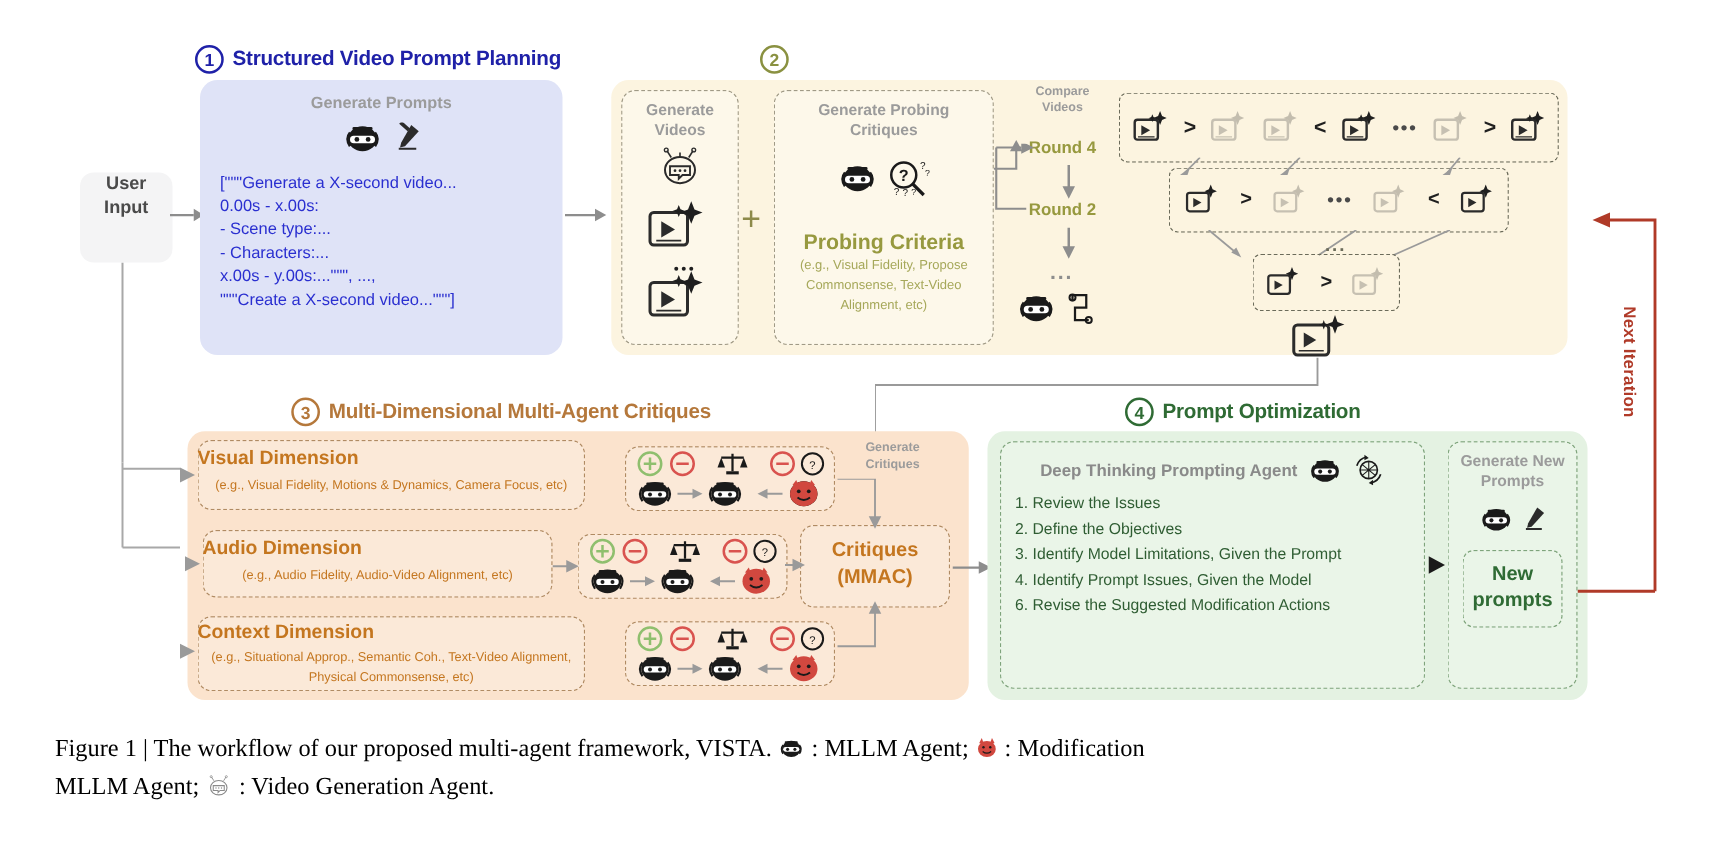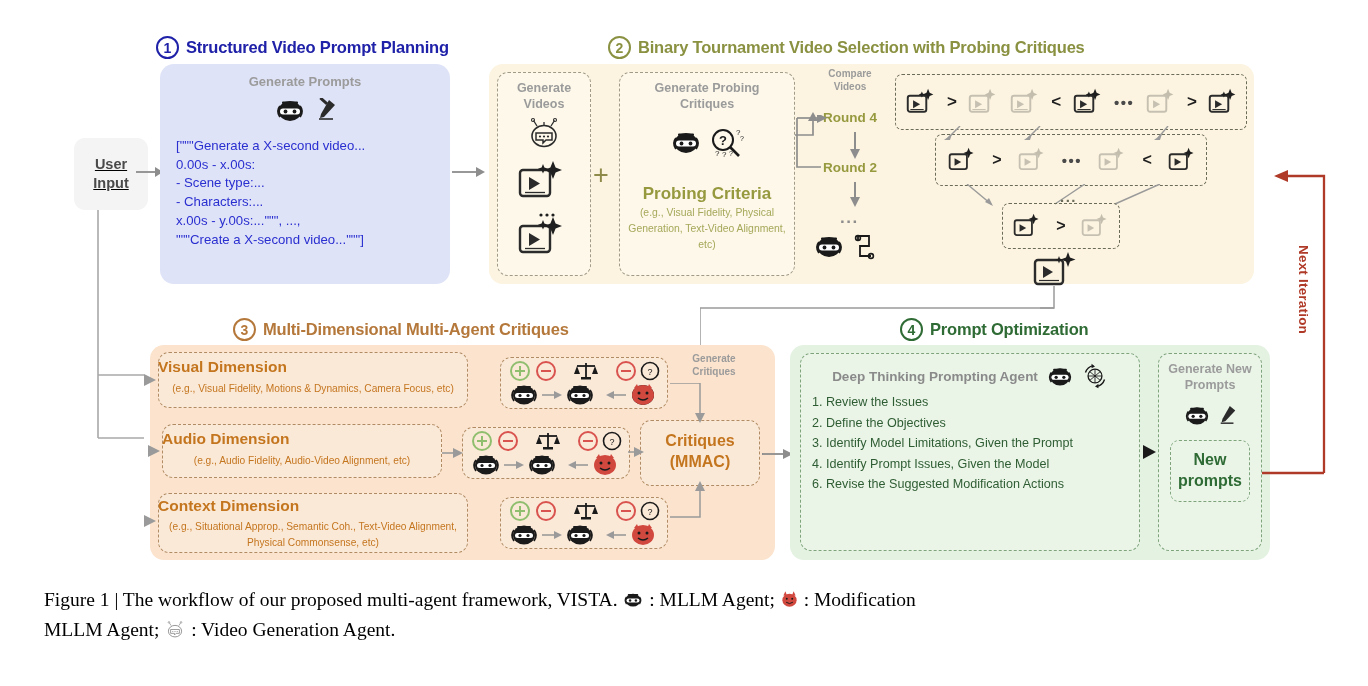--- a/index.html
+++ b/index.html
@@ -68,24 +68,23 @@
 </head>
 <body>
 
 <div class="abs sec-head" style="left:156px; top:36px; color:#1f21a8;">
   <span class="sec-num">1</span>
   <span class="sec-title">Structured Video Prompt Planning</span>
 </div>
 
 <div class="abs sec-head" style="left:608px; top:36px; color:#8a9141;">
   <span class="sec-num">2</span>
-  <span class="sec-title">Binary Tournament Video Selection with Probing Critiques</span>
-</div>
-
-<div class="abs" style="left:74px; top:138px; width:74px; height:72px; background:#f4f4f5; border-radius:11px; display:flex; align-items:center; justify-content:center;text-decoration:underline;">
+</div>
+
+<div class="abs" style="left:64px; top:138px; width:74px; height:72px; background:#f4f4f5; border-radius:11px; display:flex; justify-content:center;">
   <span style="font-size:14.5px; font-weight:600; color:#4a4a4a; text-align:center; white-space:pre-line; line-height:1.3;">User
 Input</span>
 </div>
 
 <svg class="abs" style="left:136px; top:163px;" width="28" height="18">
   <line x1="0" y1="9" x2="19" y2="9" stroke="#8d8d8d" stroke-width="1.8"></line>
   <polygon points="19,4 27,9 19,14" class="arrow-gray"></polygon>
 </svg>
 
 <svg class="abs" style="left:92px; top:210px;" width="130" height="250">
@@ -182,21 +181,21 @@
     <line x1="21" y1="21" x2="30" y2="30" stroke="#1a1a1a" stroke-width="2.6"></line>
     <text x="14" y="19" font-size="13" font-weight="700" text-anchor="middle" fill="#1a1a1a" font-family="Liberation Sans, sans-serif">?</text>
     <text x="27" y="9" font-size="8" fill="#1a1a1a" font-family="Liberation Sans, sans-serif">?</text>
     <text x="31" y="15" font-size="7" fill="#1a1a1a" font-family="Liberation Sans, sans-serif">?</text>
     <text x="6" y="30" font-size="8" fill="#1a1a1a" font-family="Liberation Sans, sans-serif">?</text>
     <text x="13" y="31" font-size="8" fill="#1a1a1a" font-family="Liberation Sans, sans-serif">?</text>
     <text x="20" y="30" font-size="7" fill="#1a1a1a" font-family="Liberation Sans, sans-serif">?</text>
   </svg>
 </div>
 <div class="abs crit-title" style="left:619px; top:184px; width:176px; color:#97993f;">Probing Criteria</div>
-<div class="abs crit-sub" style="left:628px; top:205px; width:158px; color:#a6a85a;">(e.g., Visual Fidelity, Physical Generation, Text-Video Alignment, etc)</div>
+<div class="abs crit-sub" style="left:628px; top:205px; width:158px; color:#a6a85a;">(e.g., Visual Fidelity, Propose Commonsense, Text-Video Alignment, etc)</div>
 
 <div class="abs cmp-lbl" style="left:808px; top:68px; width:84px; white-space:pre-line;">Compare
 Videos</div>
 
 <svg class="abs" style="left:795px; top:105px;" width="40" height="50">
   <path d="M0 30 L18 30 L18 14" stroke="#8d8d8d" stroke-width="1.7" fill="none"></path>
   <polygon points="13,16 18,7 23,16" class="arrow-gray"></polygon>
 </svg>
 
 <div class="abs round-lbl" style="left:823px; top:110px;">Round 4</div>

